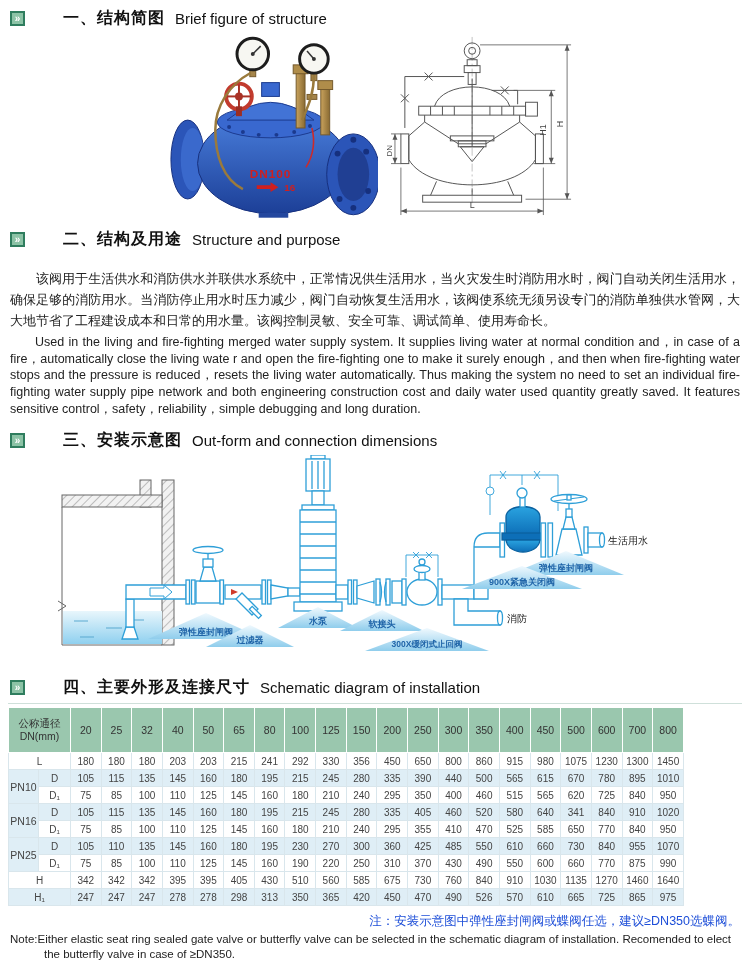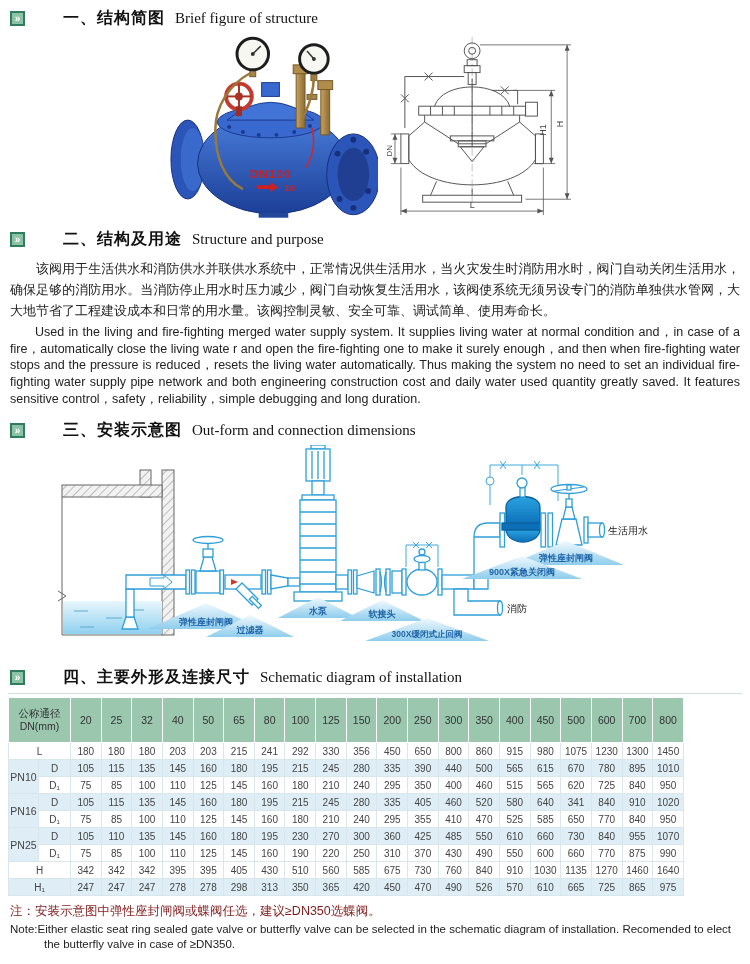--- a/index.html
+++ b/index.html
@@ -9,45 +9,45 @@
     font-family:"Liberation Sans","DejaVu Sans",sans-serif;color:#1a1a1a;
   }
   
   .sec-header{display:flex;align-items:center;margin:2px 0 2px 2px;}
   .sec-icon{
     width:15px;height:15px;flex:0 0 15px;box-sizing:border-box;
     background:#8cc3a6;border:2px solid #2f7d5e;color:#fff;
     font-size:10px;line-height:11px;text-align:center;font-weight:bold;margin-right:9px;
   }
   .sec-zh{font-size:16px;font-weight:bold;letter-spacing:1px;color:#111;margin-left:29px;}
-  .sec-en{font-size:15px;margin-left:10px;color:#111;font-family:Liberation Serif, serif;}
+  .sec-en{font-size:15px;margin-left:10px;color:#111;}
   
   .figures{display:flex;justify-content:center;align-items:flex-end;gap:6px;height:188px;margin-top:2px;}
   
   .para{margin:0 2px;text-align:justify;color:#222;}
-  .para-zh{margin-top:8px;font-size:13px;line-height:1.62;text-indent:2em;}
+  .para-zh{margin-top:18px;font-size:13px;line-height:1.62;text-indent:2em;}
   .para-en{margin-top:3px;font-size:12.5px;line-height:1.33;text-indent:2em;}
   
   .diagram-wrap{margin:4px 0 0 22px;height:220px;}
   
   .rule{border-top:1px solid #cfe0da;margin:5px 0 3px 0;}
   table.dims{border-collapse:collapse;table-layout:fixed;width:676px;font-size:10px;color:#444;}
   table.dims th{
     background:#9ac7ae;border:1px solid #fff;font-weight:normal;color:#333;
     font-size:10.5px;height:44px;padding:0;text-align:center;
   }
   table.dims th .hl2{font-size:10.5px;line-height:1.3;}
   table.dims td{
     border:1px solid #d9e6ec;text-align:center;height:16px;padding:0;background:#fff;
   }
   table.dims tr.tint td{background:#dfeef6;}
   table.dims td.grp{font-size:10.5px;background:#fff;}
   
   .note{margin:7px 2px 0 2px;}
-  .note-zh{font-size:12.5px;color:#7f1d1d;}
+  .note-zh{font-size:12.5px;color:#1d4ed8;text-align:right;}
   .note-en{font-size:11.5px;color:#222;margin-top:2px;padding-left:34px;text-indent:-34px;line-height:1.25;}
 </style>
 </head>
 <body>
 
 <div class="page">
 
   <div class="sec-header">
     <span class="sec-icon">»</span>
     <span class="sec-zh">一、结构简图</span>

